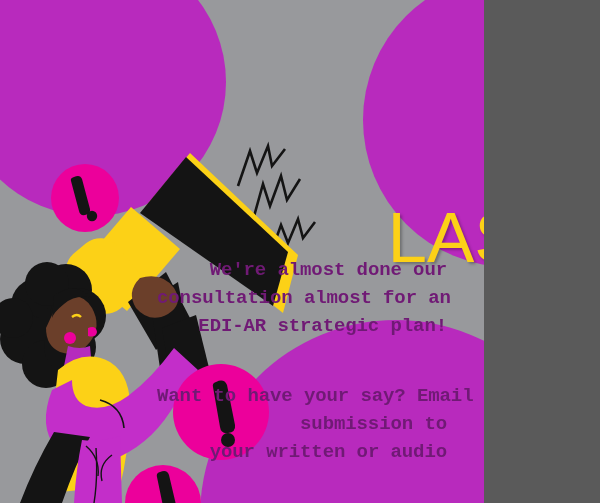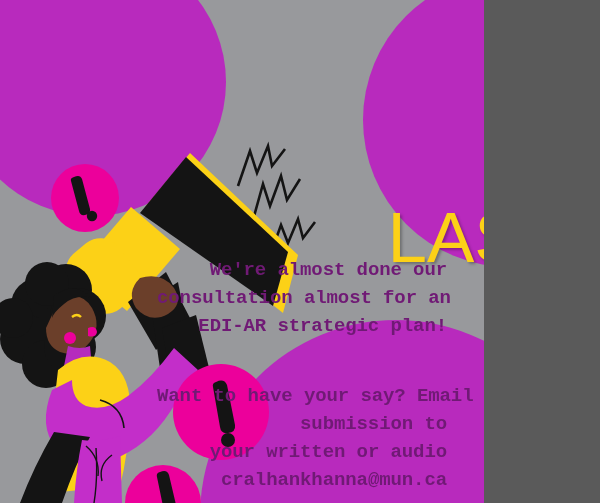--- a/index.html
+++ b/index.html
@@ -152,16 +152,15 @@
   <div class="bodytext" id="para1">
     <span class="ln">We're almost done our</span>
     <span class="ln">consultation almost for an</span>
     <span class="ln">EDI-AR strategic plan!</span>
   </div>
 
   <div class="bodytext" id="para2">
     <span class="ln">Want to have your say? Email</span>
     <span class="ln">submission to</span>
     <span class="ln">your written or audio</span>
-    <span class="ln">cralhankhanna@mun.ca</span>
   </div>
 
 </div>
 
 </body></html>

